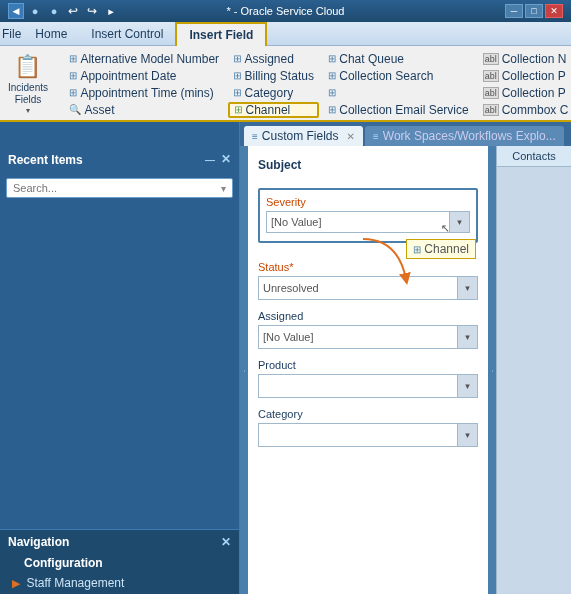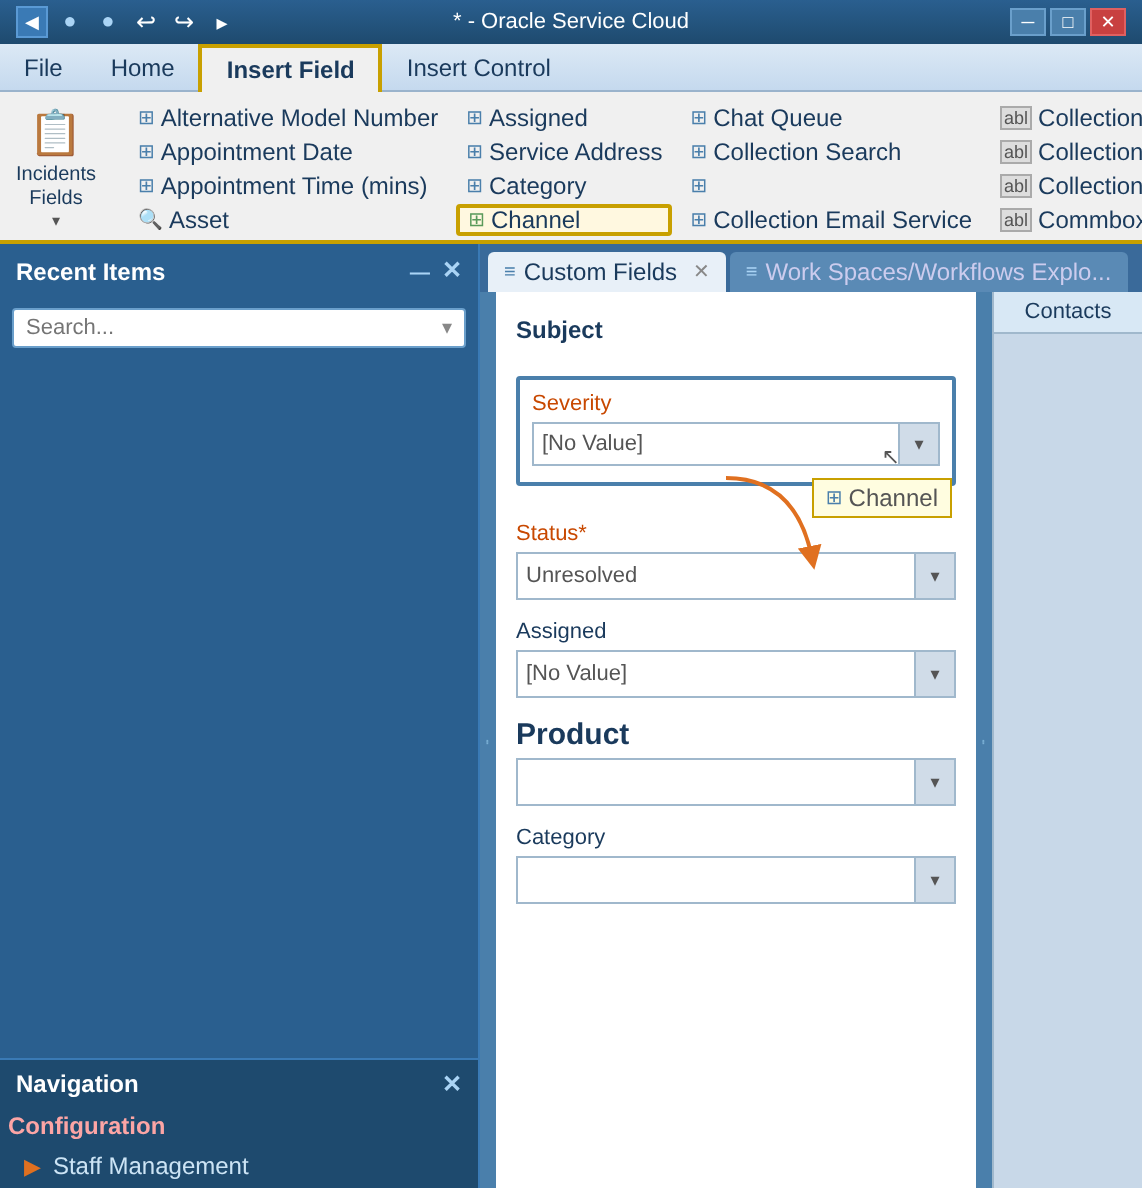--- a/index.html
+++ b/index.html
@@ -20,31 +20,31 @@
   </div>
   <div style="position:absolute;left:50%;transform:translateX(-50%);color:white;font-size:11px;">* - Oracle Service Cloud</div>
   <div style="margin-left:auto;display:flex;gap:2px;">
     <div style="width:18px;height:14px;background:#4a7fab;border:1px solid #6a9fcb;display:flex;align-items:center;justify-content:center;color:white;font-size:9px;cursor:pointer;">─</div>
     <div style="width:18px;height:14px;background:#4a7fab;border:1px solid #6a9fcb;display:flex;align-items:center;justify-content:center;color:white;font-size:9px;cursor:pointer;">□</div>
     <div style="width:18px;height:14px;background:#c84040;border:1px solid #e06060;display:flex;align-items:center;justify-content:center;color:white;font-size:9px;cursor:pointer;">✕</div>
   </div>
 </div>
 
 <div style="display:flex; background:linear-gradient(to bottom,#dce9f5,#c5d9ee); height:24px; border-bottom:1px solid #9ab3cc;">
-  <div style="padding:4px 12px;font-size:12px;color:#1a3a5c;cursor:pointer;display:flex;align-items:center;">
+  <div style="padding:4px 2px;font-size:12px;color:#1a3a5c;cursor:pointer;display:flex;align-items:center;">
     <span>File</span>
   </div>
   <div style="padding:4px 12px;font-size:12px;color:#1a3a5c;cursor:pointer;display:flex;align-items:center;">
     <span>Home</span>
   </div>
+  <div style="padding:4px 12px;font-size:12px;color:#1a3a5c;cursor:pointer;display:flex;align-items:center;">
+    <span>Insert Control</span>
+  </div>
   <div style="padding:4px 12px;font-size:12px;color:#1a3a5c;cursor:pointer;display:flex;align-items:center;background:#f0f0f0;border:2px solid #c8a000;border-bottom:none;margin-bottom:-1px;font-weight:bold;">
     <span>Insert Field</span>
-  </div>
-  <div style="padding:4px 12px;font-size:12px;color:#1a3a5c;cursor:pointer;display:flex;align-items:center;">
-    <span>Insert Control</span>
   </div>
 </div>
 
 <div style="background:#f0f0f0;padding:4px 4px 2px 4px;display:flex;align-items:flex-start;gap:4px;height:76px;border-bottom:2px solid #c8a000;overflow:hidden;">
 
   <div style="display:flex;flex-direction:column;align-items:center;justify-content:center;cursor:pointer;padding:4px 6px;border:1px solid transparent;border-radius:2px;height:68px;min-width:48px;">
     <div style="font-size:22px;color:#1a3a5c;">📋</div>
     <div style="font-size:10px;color:#1a3a5c;text-align:center;line-height:1.2;margin-top:2px;">Incidents<br>Fields</div>
     <div style="font-size:8px;color:#555;">▾</div>
   </div>
@@ -69,21 +69,21 @@
     </div>
   </div>
 
   <div style="display:flex;flex-direction:column;height:68px;justify-content:space-around;">
     <div style="display:flex;align-items:center;gap:3px;padding:1px 4px;cursor:pointer;border:1px solid transparent;border-radius:2px;white-space:nowrap;font-size:11px;color:#1a3a5c;height:16px;">
       <span style="color:#4a7fab;font-size:10px;">⊞</span>
       <span>Assigned</span>
     </div>
     <div style="display:flex;align-items:center;gap:3px;padding:1px 4px;cursor:pointer;border:1px solid transparent;border-radius:2px;white-space:nowrap;font-size:11px;color:#1a3a5c;height:16px;">
       <span style="color:#4a7fab;font-size:10px;">⊞</span>
-      <span>Service Address</span>
+      <span>Billing Status</span>
     </div>
     <div style="display:flex;align-items:center;gap:3px;padding:1px 4px;cursor:pointer;border:1px solid transparent;border-radius:2px;white-space:nowrap;font-size:11px;color:#1a3a5c;height:16px;">
       <span style="color:#4a7fab;font-size:10px;">⊞</span>
       <span>Category</span>
     </div>
     <div style="display:flex;align-items:center;gap:3px;padding:1px 4px;cursor:pointer;border:2px solid #c8a000;background:#fff8e0;border-radius:2px;white-space:nowrap;font-size:11px;color:#1a3a5c;height:16px;">
       <span style="color:#5a9a5a;font-size:10px;">⊞</span>
       <span>Channel</span>
     </div>
   </div>
@@ -122,38 +122,38 @@
     <div style="display:flex;align-items:center;gap:3px;padding:1px 4px;cursor:pointer;border:1px solid transparent;border-radius:2px;white-space:nowrap;font-size:11px;color:#1a3a5c;height:16px;">
       <span style="font-size:9px;background:#ddd;border:1px solid #aaa;padding:0 1px;color:#555;">abl</span>
       <span>Commbox C</span>
     </div>
   </div>
 </div>
 
 <div style="display:flex;height:472px;background:#1e4a6e;">
 
   <div style="width:240px;background:#2a5f8f;display:flex;flex-direction:column;border-right:1px solid #3a7ab5;">
-    <div style="display:flex;align-items:center;padding:6px 8px;color:white;font-size:13px;font-weight:bold;">
+    <div style="display:flex;align-items:center;padding:6px 8px;color:white;font-size:13px;font-weight:bold;margin-top:24px;">
       <span>Recent Items</span>
       <div style="margin-left:auto;display:flex;gap:6px;">
         <span style="color:#aad4f5;cursor:pointer;font-size:14px;">─</span>
         <span style="color:#aad4f5;cursor:pointer;font-size:12px;">✕</span>
       </div>
     </div>
     <div style="margin:4px 6px;background:white;border:1px solid #6a9fcb;border-radius:2px;display:flex;align-items:center;padding:3px 6px;">
       <input style="border: none; outline: none; flex: 1 1 0%; font-size: 11px; color: rgb(136, 136, 136); width: 100%;" placeholder="Search...">
       <span style="color:#888;font-size:10px;cursor:pointer;">▾</span>
     </div>
 
     <div style="margin-top:auto;background:#1e4a6e;border-top:1px solid #3a7ab5;">
       <div style="display:flex;align-items:center;padding:5px 8px;color:white;font-size:13px;font-weight:bold;">
         <span>Navigation</span>
         <span style="margin-left:auto;color:#aad4f5;cursor:pointer;font-size:12px;">✕</span>
       </div>
-      <div style="padding:2px 4px;color:#fca5a5;font-size:12px;font-weight:bold;">
+      <div style="padding:2px 24px;color:#ffffff;font-size:12px;font-weight:bold;">
         <span>Configuration</span>
       </div>
       <div style="display:flex;align-items:center;gap:6px;padding:4px 12px;color:#cce4f5;cursor:pointer;font-size:12px;">
         <span style="color:#e07020;font-size:11px;">▶</span>
         <span>Staff Management</span>
       </div>
     </div>
   </div>
 
   <div style="flex:1;display:flex;flex-direction:column;background:#4a7fab;">
@@ -216,21 +216,21 @@
 
         <div style="margin-bottom:10px;">
           <div style="font-size:11px;color:#1a3a5c;margin-bottom:3px;">Assigned</div>
           <div style="display:flex;align-items:center;border:1px solid #a0b8cc;background:white;height:24px;cursor:pointer;">
             <span style="flex:1;padding:2px 4px;font-size:11px;color:#555;">[No Value]</span>
             <span style="width:20px;height:100%;background:#d0dce8;border-left:1px solid #a0b8cc;display:flex;align-items:center;justify-content:center;font-size:9px;color:#555;">▾</span>
           </div>
         </div>
 
         <div style="margin-bottom:10px;">
-          <div style="font-size:15px;color:#1a3a5c;margin-bottom:3px;font-weight:bold;">Product</div>
+          <div style="font-size:11px;color:#1a3a5c;margin-bottom:3px;">Product</div>
           <div style="display:flex;align-items:center;border:1px solid #a0b8cc;background:white;height:24px;cursor:pointer;">
             <span style="flex:1;padding:2px 4px;font-size:11px;color:#555;"></span>
             <span style="width:20px;height:100%;background:#d0dce8;border-left:1px solid #a0b8cc;display:flex;align-items:center;justify-content:center;font-size:9px;color:#555;">▾</span>
           </div>
         </div>
 
         <div style="margin-bottom:10px;">
           <div style="font-size:11px;color:#1a3a5c;margin-bottom:3px;">Category</div>
           <div style="display:flex;align-items:center;border:1px solid #a0b8cc;background:white;height:24px;cursor:pointer;">
             <span style="flex:1;padding:2px 4px;font-size:11px;color:#555;"></span>

